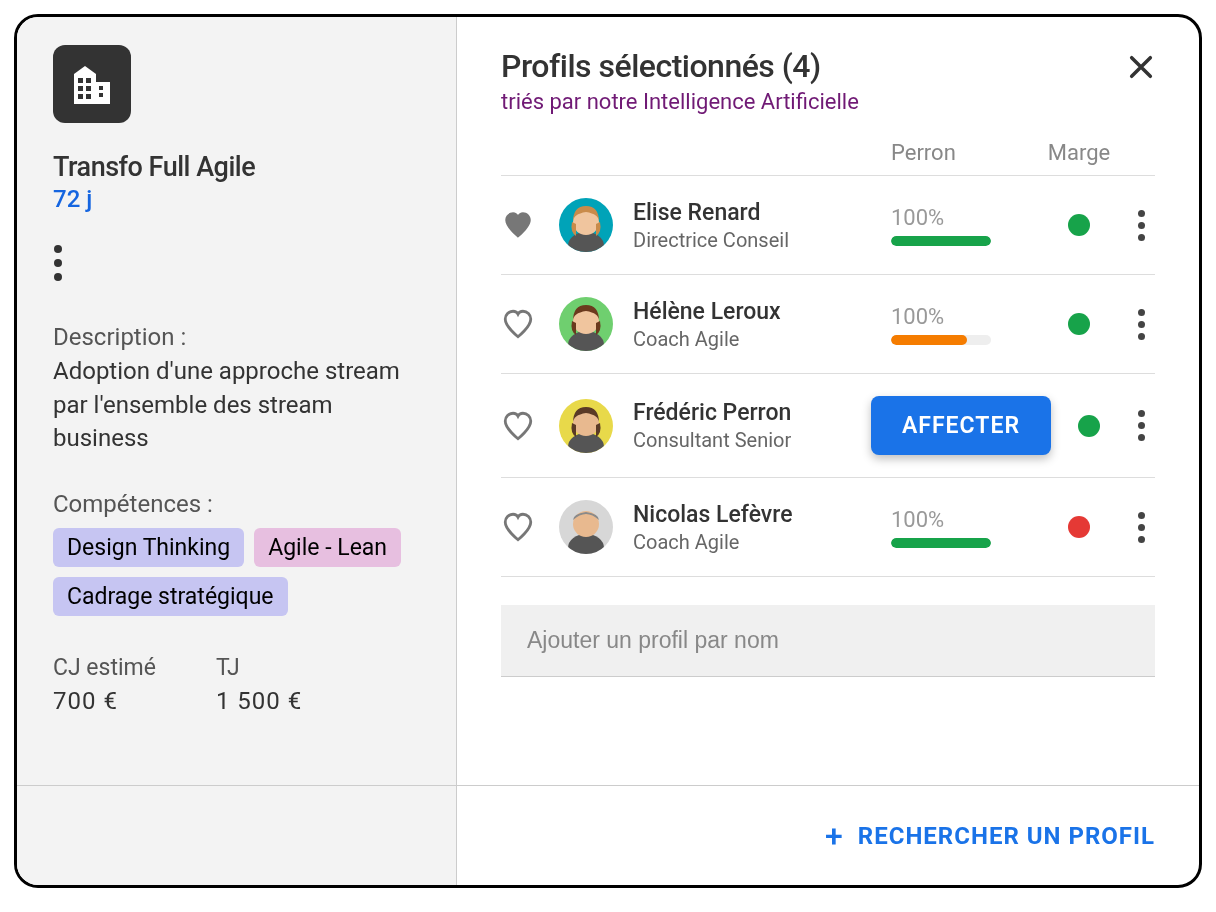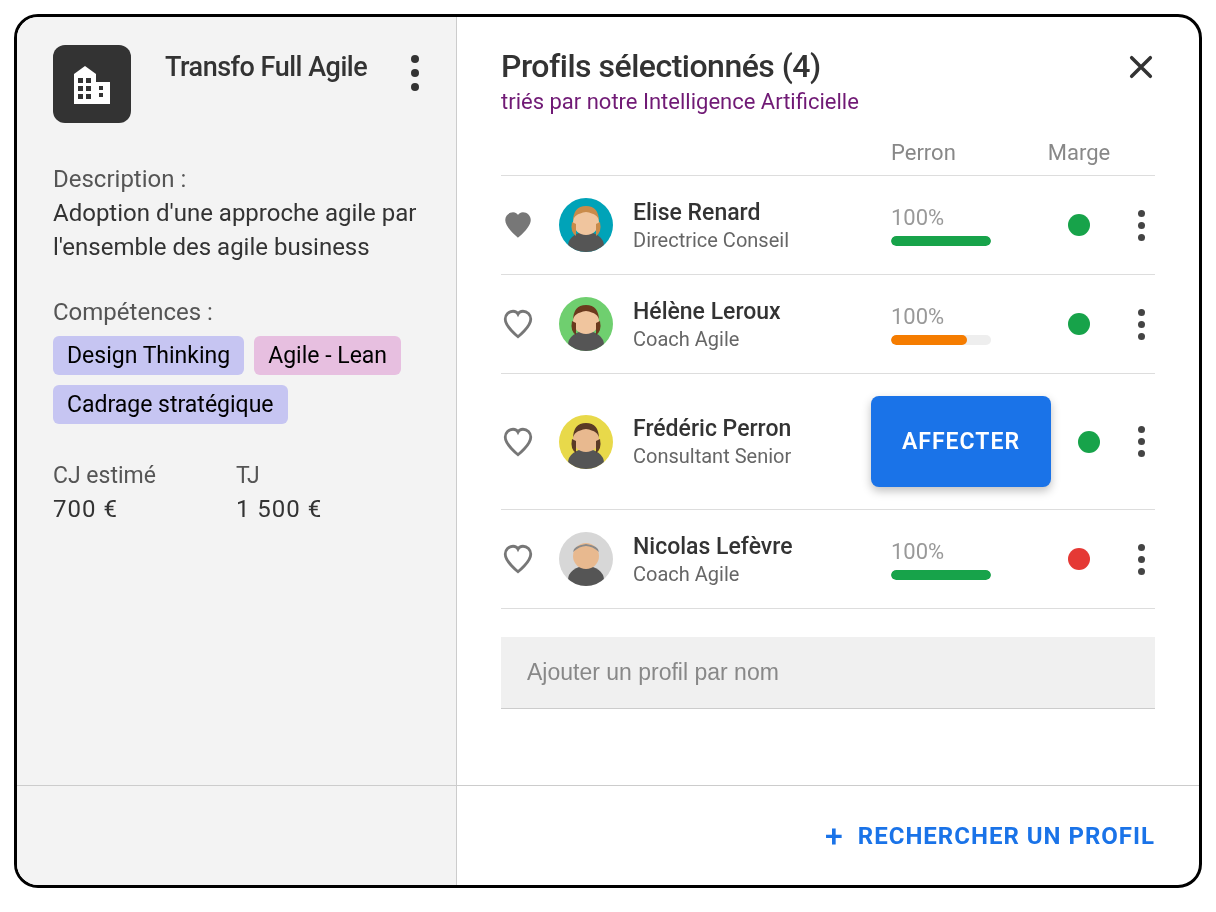--- a/index.html
+++ b/index.html
@@ -27,22 +27,23 @@
     display: flex;
     flex-direction: column;
   }
   .left-main {
     flex: 1;
     padding: 28px 36px 20px 36px;
   }
   .proj-header {
     display: flex;
     align-items: flex-start;
-    gap: 34px;
+    gap: 22px;
     margin-bottom: 42px;
+    flex-direction: column;
   }
   .proj-icon {
     width: 78px;
     height: 78px;
     background: #333;
     border-radius: 12px;
     display: flex;
     align-items: center;
     justify-content: center;
     flex-shrink: 0;
@@ -91,21 +92,21 @@
     margin-bottom: 38px;
   }
   .tag {
     font-size: 23px;
     padding: 6px 14px;
     border-radius: 6px;
     color: #000000;
   }
   .cost-row {
     display: flex;
-    gap: 80px;
+    gap: 60px;
   }
   .cost-block { }
   .cost-label {
     font-size: 23px;
     color: #555;
     margin-bottom: 6px;
   }
   .cost-value {
     font-size: 24px;
     color: #333;
@@ -222,21 +223,21 @@
   }
   .row-menu span {
     width: 7px; height: 7px; background: #444; border-radius: 50%;
   }
   .assign-btn {
     background: #1a73e8;
     color: #fff;
     font-size: 23px;
     font-weight: 600;
     letter-spacing: 1px;
-    padding: 32px 22px;
+    padding: 16px 22px;
     border-radius: 8px;
     box-shadow: 0 4px 10px rgba(0,0,0,0.25);
     text-align: center;
   }
   .add-input {
     background: #f0f0f0;
     border: none;
     border-bottom: 1px solid #ccc;
     padding: 22px 26px;
     font-size: 23px;
@@ -289,30 +290,31 @@
                 <rect x="10" y="34" width="5" height="5" fill="#333"></rect>
                 <rect x="18" y="34" width="5" height="5" fill="#333"></rect>
                 <rect x="31" y="26" width="4" height="4" fill="#333"></rect>
                 <rect x="31" y="33" width="4" height="4" fill="#333"></rect>
                 <polygon points="6,14 17,6 28,14"></polygon>
               </g>
             </svg>
         </div>
         <div class="proj-title-block">
           <div class="proj-title">Transfo Full Agile</div>
+          <div class="proj-days">72 j</div>
         </div>
         <div class="proj-menu">
           <span></span>
             <span></span>
             <span></span>
         </div>
       </div>
 
       <div class="section-label">Description :</div>
-      <div class="desc-text">Adoption d'une approche agile par l'ensemble des agile business</div>
+      <div class="desc-text">Adoption d'une approche stream par l'ensemble des stream business</div>
 
       <div class="section-label">Compétences :</div>
       <div class="tags" id="tags">
           <div class="tag" style="background: rgb(198, 197, 242);">Design Thinking</div>
           <div class="tag" style="background: rgb(231, 191, 224);">Agile - Lean</div>
           <div class="tag" style="background: rgb(198, 197, 242);">Cadrage stratégique</div>
         </div>
 
       <div class="cost-row">
         <div class="cost-block">

